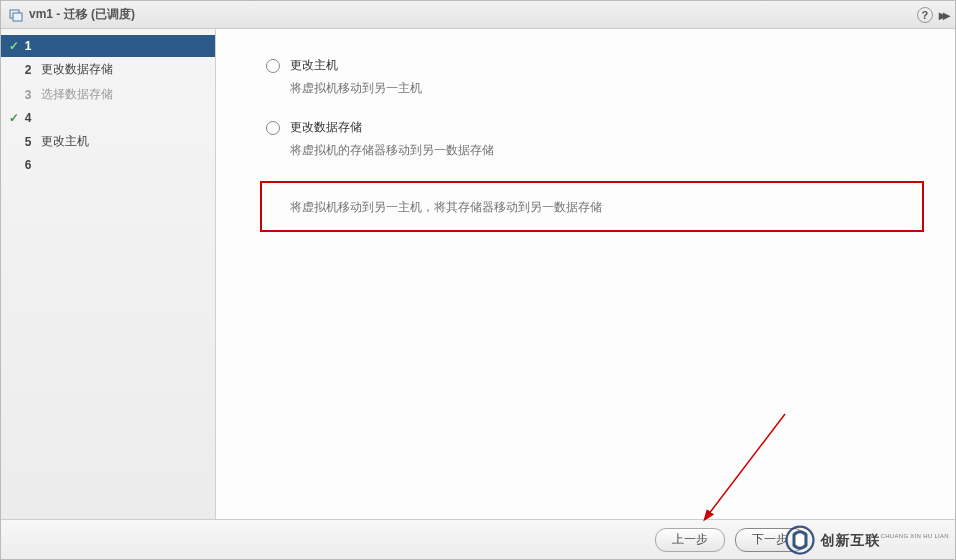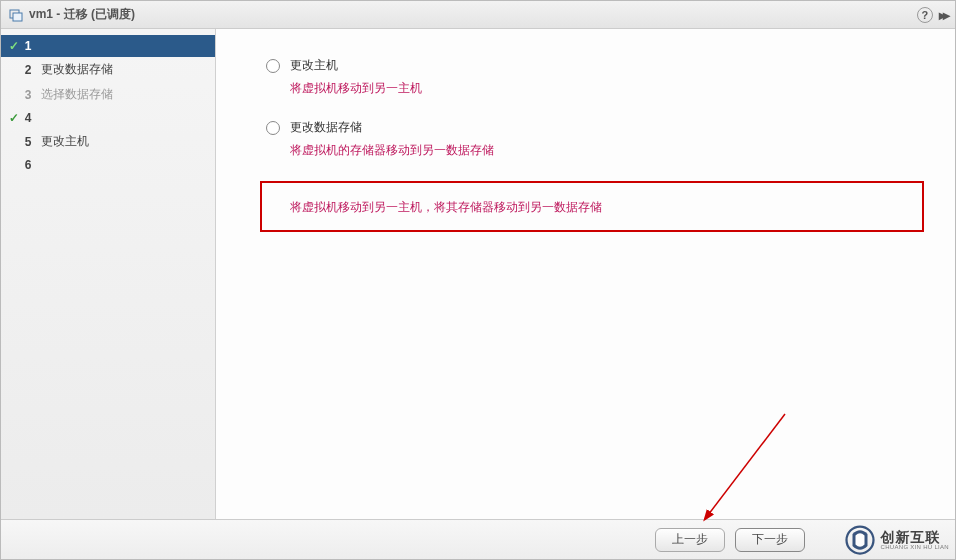--- a/index.html
+++ b/index.html
@@ -20,28 +20,28 @@
   .step.active { background:#2b5a8a; color:#fff; }
   .step.active .check { color:#7fe07f; }
   .step.disabled { color:#9a9a9a; }
   .main { flex:1; padding:28px 20px 10px 50px; position:relative; }
   .option-group { margin-bottom:22px; }
   .option-row { display:flex; align-items:center; }
   .radio { width:14px; height:14px; border:1px solid #888; border-radius:50%; margin-right:10px; display:inline-flex; align-items:center; justify-content:center; background:#fff; cursor:pointer; }
   .radio .dot { width:6px; height:6px; border-radius:50%; background:#333; display:none; }
   .radio.selected .dot { display:block; }
   .opt-title { color:#333; }
-  .opt-desc { margin-left:24px; margin-top:6px; color:#be185d; }
+  .opt-desc { margin-left:24px; margin-top:6px; color:#737373; }
   .highlight-box { border:2px solid #c00; padding:10px 320px 14px 4px; display:inline-block; margin-left:-6px; }
   .footer { height:40px; border-top:1px solid #ccc; background: linear-gradient(#f7f7f7,#ededed); display:flex; align-items:center; justify-content:flex-end; padding:0 150px 0 10px; gap:10px; }
-  .btn { min-width:70px; height:24px; border:1px solid #aaa; background:linear-gradient(#fefefe,#e7e7e7); color:#444; font-size:12px; cursor:pointer; border-radius:6px; }
+  .btn { min-width:70px; height:24px; border:1px solid #aaa; background:linear-gradient(#fefefe,#e7e7e7); color:#444; font-size:12px; cursor:pointer; border-radius:11px; }
   .btn.primary { border:1px solid #888; }
   .watermark { position:absolute; right:6px; bottom:4px; display:flex; align-items:center; gap:6px; opacity:0.85; }
   .watermark .logo { width:30px; height:30px; }
-  .watermark .txt { display:flex; flex-direction:column; line-height:1; }
+  .watermark .txt { display:flex; flex-direction:row; line-height:1; }
   .watermark .txt .cn { font-size:14px; font-weight:bold; color:#222; letter-spacing:1px; }
   .watermark .txt .en { font-size:6px; color:#666; letter-spacing:0.3px; }
   .arrow-svg { position:absolute; right:155px; bottom:30px; pointer-events:none; }
 </style>
 </head>
 <body>
 
 <div class="window">
   <div class="titlebar">
     <span class="icon">

